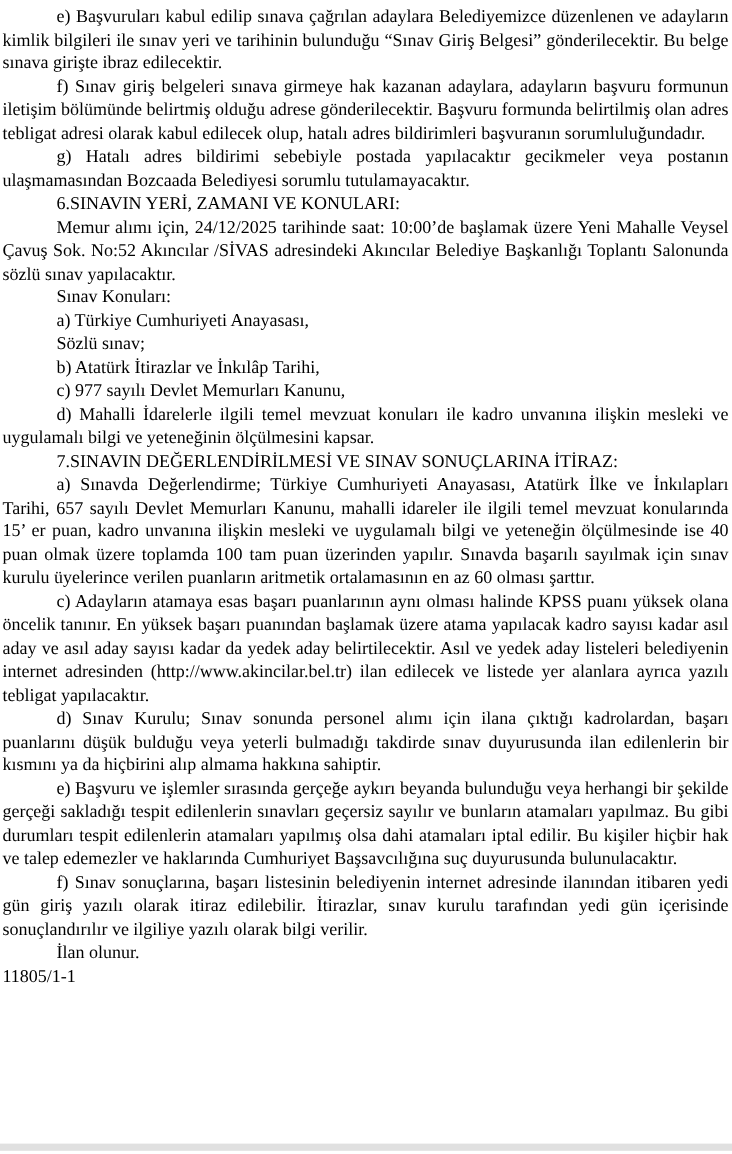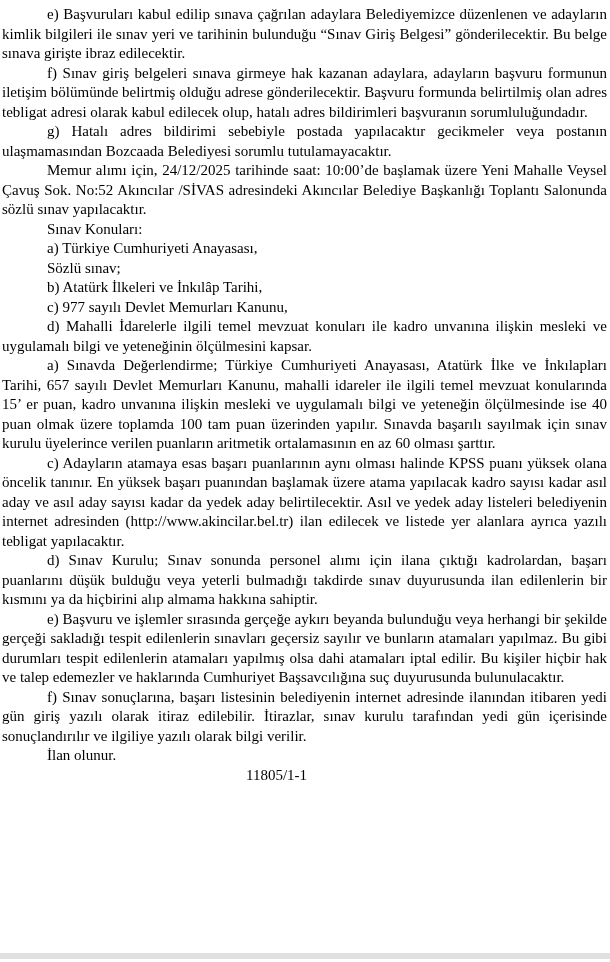--- a/index.html
+++ b/index.html
@@ -20,48 +20,50 @@
     padding: 5px 3px 0 2px;
     font-size: 15px;
     line-height: 19.5px;
     text-align: justify;
   }
   .doc p {
     margin: 0;
     text-indent: 45px;
   }
   .doc p.footer-code {
-    text-align: center;
+    text-align: left;
     text-indent: 0;
     padding-right: 56px;
   }
   .bottom-bar {
     position: absolute;
     left: 0;
     top: 953px;
     width: 610px;
     height: 6px;
     background: #e0e0e0;
   }
 </style>
 </head>
 <body>
 
 <div class="page">
   <div class="doc">
     <p>e) Başvuruları kabul edilip sınava çağrılan adaylara Belediyemizce düzenlenen ve adayların kimlik bilgileri ile sınav yeri ve tarihinin bulunduğu “Sınav Giriş Belgesi” gönderilecektir. Bu belge sınava girişte ibraz edilecektir.</p>
     <p>f) Sınav giriş belgeleri sınava girmeye hak kazanan adaylara, adayların başvuru formunun iletişim bölümünde belirtmiş olduğu adrese gönderilecektir. Başvuru formunda belirtilmiş olan adres tebligat adresi olarak kabul edilecek olup, hatalı adres bildirimleri başvuranın sorumluluğundadır.</p>
     <p>g) Hatalı adres bildirimi sebebiyle postada yapılacaktır gecikmeler veya postanın ulaşmamasından Bozcaada Belediyesi sorumlu tutulamayacaktır.</p>
+    <p>6.SINAVIN YERİ, ZAMANI VE KONULARI:</p>
     <p>Memur alımı için, 24/12/2025 tarihinde saat: 10:00’de başlamak üzere Yeni Mahalle Veysel Çavuş Sok. No:52 Akıncılar /SİVAS adresindeki Akıncılar Belediye Başkanlığı Toplantı Salonunda sözlü sınav yapılacaktır.</p>
     <p>Sınav Konuları:</p>
     <p>a) Türkiye Cumhuriyeti Anayasası,</p>
     <p>Sözlü sınav;</p>
-    <p>b) Atatürk İlkeleri ve İnkılâp Tarihi,</p>
+    <p>b) Atatürk İtirazlar ve İnkılâp Tarihi,</p>
     <p>c) 977 sayılı Devlet Memurları Kanunu,</p>
     <p>d) Mahalli İdarelerle ilgili temel mevzuat konuları ile kadro unvanına ilişkin mesleki ve uygulamalı bilgi ve yeteneğinin ölçülmesini kapsar.</p>
+    <p>7.SINAVIN DEĞERLENDİRİLMESİ VE SINAV SONUÇLARINA İTİRAZ:</p>
     <p>a) Sınavda Değerlendirme; Türkiye Cumhuriyeti Anayasası, Atatürk İlke ve İnkılapları Tarihi, 657 sayılı Devlet Memurları Kanunu, mahalli idareler ile ilgili temel mevzuat konularında 15’ er puan, kadro unvanına ilişkin mesleki ve uygulamalı bilgi ve yeteneğin ölçülmesinde ise 40 puan olmak üzere toplamda 100 tam puan üzerinden yapılır. Sınavda başarılı sayılmak için sınav kurulu üyelerince verilen puanların aritmetik ortalamasının en az 60 olması şarttır.</p>
     <p>c) Adayların atamaya esas başarı puanlarının aynı olması halinde KPSS puanı yüksek olana öncelik tanınır. En yüksek başarı puanından başlamak üzere atama yapılacak kadro sayısı kadar asıl aday ve asıl aday sayısı kadar da yedek aday belirtilecektir. Asıl ve yedek aday listeleri belediyenin internet adresinden (http://www.akincilar.bel.tr) ilan edilecek ve listede yer alanlara ayrıca yazılı tebligat yapılacaktır.</p>
     <p>d) Sınav Kurulu; Sınav sonunda personel alımı için ilana çıktığı kadrolardan, başarı puanlarını düşük bulduğu veya yeterli bulmadığı takdirde sınav duyurusunda ilan edilenlerin bir kısmını ya da hiçbirini alıp almama hakkına sahiptir.</p>
     <p>e) Başvuru ve işlemler sırasında gerçeğe aykırı beyanda bulunduğu veya herhangi bir şekilde gerçeği sakladığı tespit edilenlerin sınavları geçersiz sayılır ve bunların atamaları yapılmaz. Bu gibi durumları tespit edilenlerin atamaları yapılmış olsa dahi atamaları iptal edilir. Bu kişiler hiçbir hak ve talep edemezler ve haklarında Cumhuriyet Başsavcılığına suç duyurusunda bulunulacaktır.</p>
     <p>f) Sınav sonuçlarına, başarı listesinin belediyenin internet adresinde ilanından itibaren yedi gün giriş yazılı olarak itiraz edilebilir. İtirazlar, sınav kurulu tarafından yedi gün içerisinde sonuçlandırılır ve ilgiliye yazılı olarak bilgi verilir.</p>
     <p>İlan olunur.</p>
     <p class="footer-code">11805/1-1</p>
   </div>
   <div class="bottom-bar"></div>
 </div>

